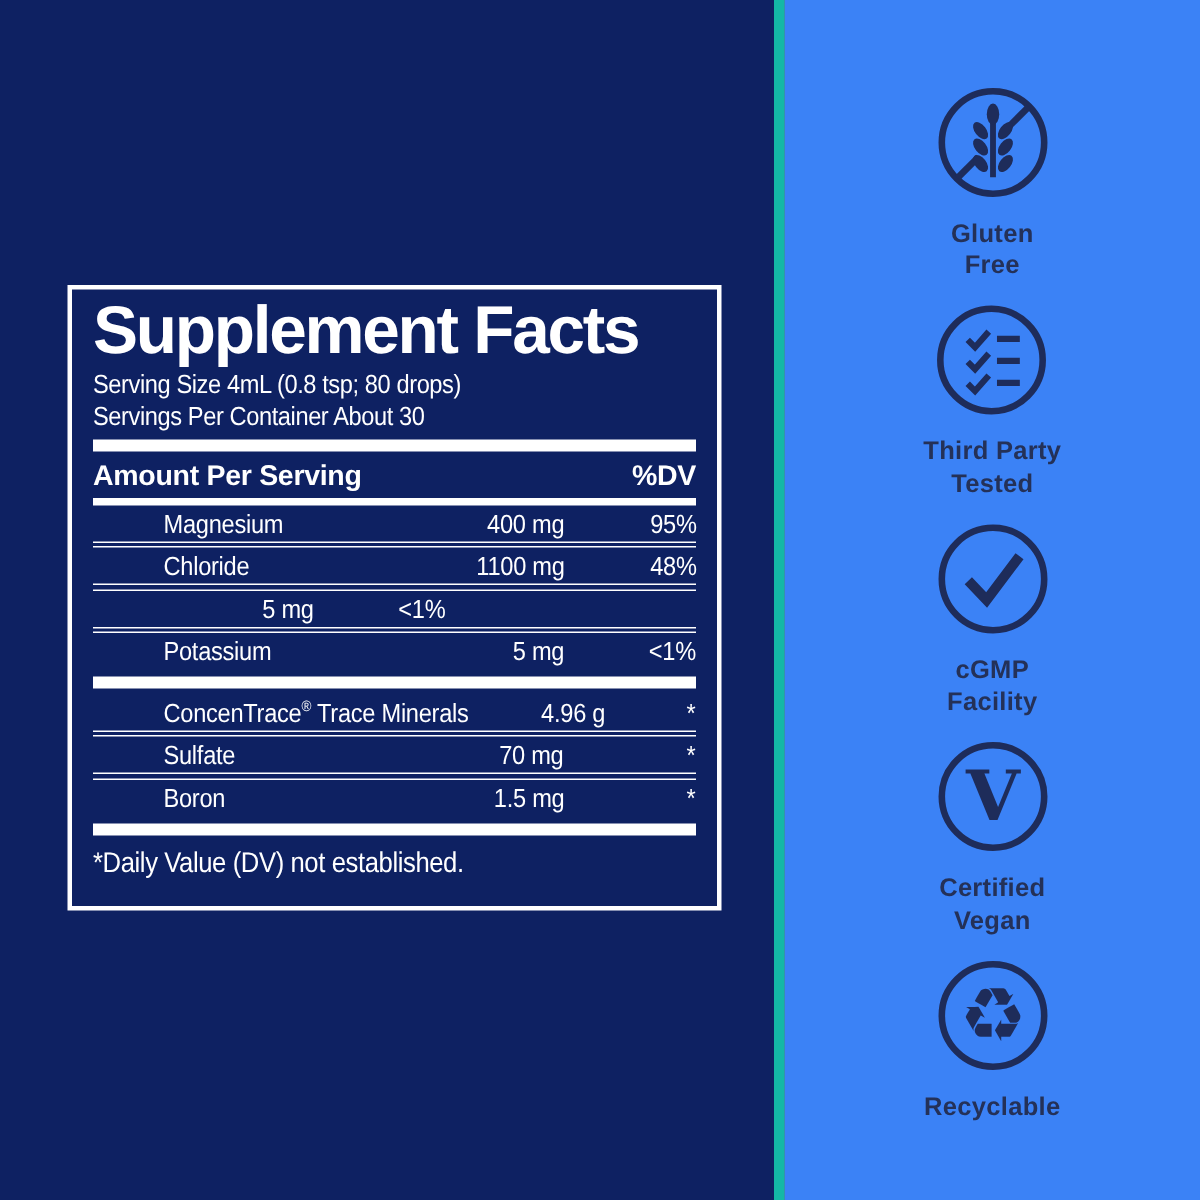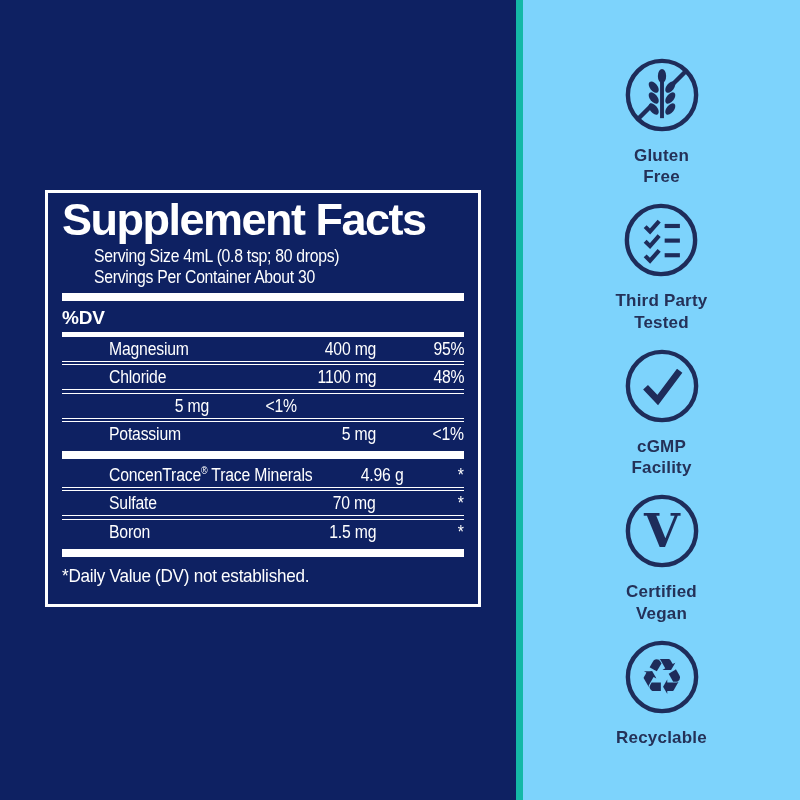--- a/index.html
+++ b/index.html
@@ -7,39 +7,39 @@
   .stage{position:relative;width:800px;height:800px;display:flex;}
 
   
   .left-panel{position:relative;width:523px;height:800px;background:#0e2162;
               border-right:7px solid #14b8a6;box-sizing:border-box;flex:0 0 auto;}
   .facts-box{position:absolute;left:45px;top:190px;width:436px;height:417px;
              box-sizing:border-box;border:3px solid #ffffff;padding:3px 14px 8px;
              color:#ffffff;overflow:hidden;}
   .facts-title{font-size:45px;font-weight:bold;letter-spacing:-1.5px;line-height:1.02;
                margin:1px 0 3px;white-space:nowrap;}
-  .serving-line{font-size:17.5px;line-height:1.2;letter-spacing:-0.3px;margin-left:32px;}
+  .serving-line{font-size:17.5px;line-height:1.2;letter-spacing:-0.3px;}
   .cond{display:inline-block;transform:scaleX(0.9);transform-origin:left center;white-space:nowrap;}
   .cond-r{display:inline-block;transform:scaleX(0.9);transform-origin:right center;white-space:nowrap;}
   .bar-thick{height:8px;background:#ffffff;margin:5px 0 3px;}
   .bar-thick2{height:8px;background:#ffffff;margin:5px 0 4px;}
   .bar-med{height:5px;background:#ffffff;margin:2px 0 0;}
   .header-row{display:flex;justify-content:space-between;align-items:baseline;
               font-size:19px;font-weight:bold;padding:3px 0 1px;letter-spacing:-0.2px;}
   .trow{display:flex;align-items:baseline;font-size:17.5px;line-height:1.15;
         padding:2px 0;letter-spacing:-0.2px;margin-left:47px;}
   .trow .name{flex:1;}
   .trow .amt{width:100px;text-align:right;}
   .trow .dv{width:88px;text-align:right;}
   .trow sup{font-size:10px;line-height:0;}
   .sep{border-top:1.8px solid #ffffff;border-bottom:1.8px solid #ffffff;height:2.2px;}
   .footnote{font-size:19px;padding-top:4px;letter-spacing:-0.3px;}
 
   
-  .sidebar{flex:1;height:800px;background:#7dd3fc;display:flex;flex-direction:column;
+  .sidebar{flex:1;height:800px;background:#3b82f6;display:flex;flex-direction:column;
            align-items:center;justify-content:space-between;box-sizing:border-box;
            padding:56px 0 52px;}
   .badge{display:flex;flex-direction:column;align-items:center;color:#1e2c5a;}
   .badge svg{width:78px;height:78px;display:block;color:#1e2c5a;}
   .badge-label{margin-top:11px;font-size:17px;font-weight:bold;line-height:1.25;
                text-align:center;white-space:pre-line;color:#243158;letter-spacing:0.2px;}
 </style>
 </head>
 <body>
 
@@ -52,20 +52,21 @@
       <div class="serving-line">
         <span class="cond">Serving Size 4mL (0.8 tsp; 80 drops)</span>
       </div>
       <div class="serving-line">
         <span class="cond">Servings Per Container About 30</span>
       </div>
 
       <div class="bar-thick"></div>
 
       <div class="header-row">
+        <span>Amount Per Serving</span>
         <span>%DV</span>
       </div>
 
       <div class="bar-med"></div>
 
       <div class="trow">
         <span class="name"><span class="cond">Magnesium</span></span>
         <span class="amt"><span class="cond-r">400 mg</span></span>
         <span class="dv"><span class="cond-r">95%</span></span>
       </div>

